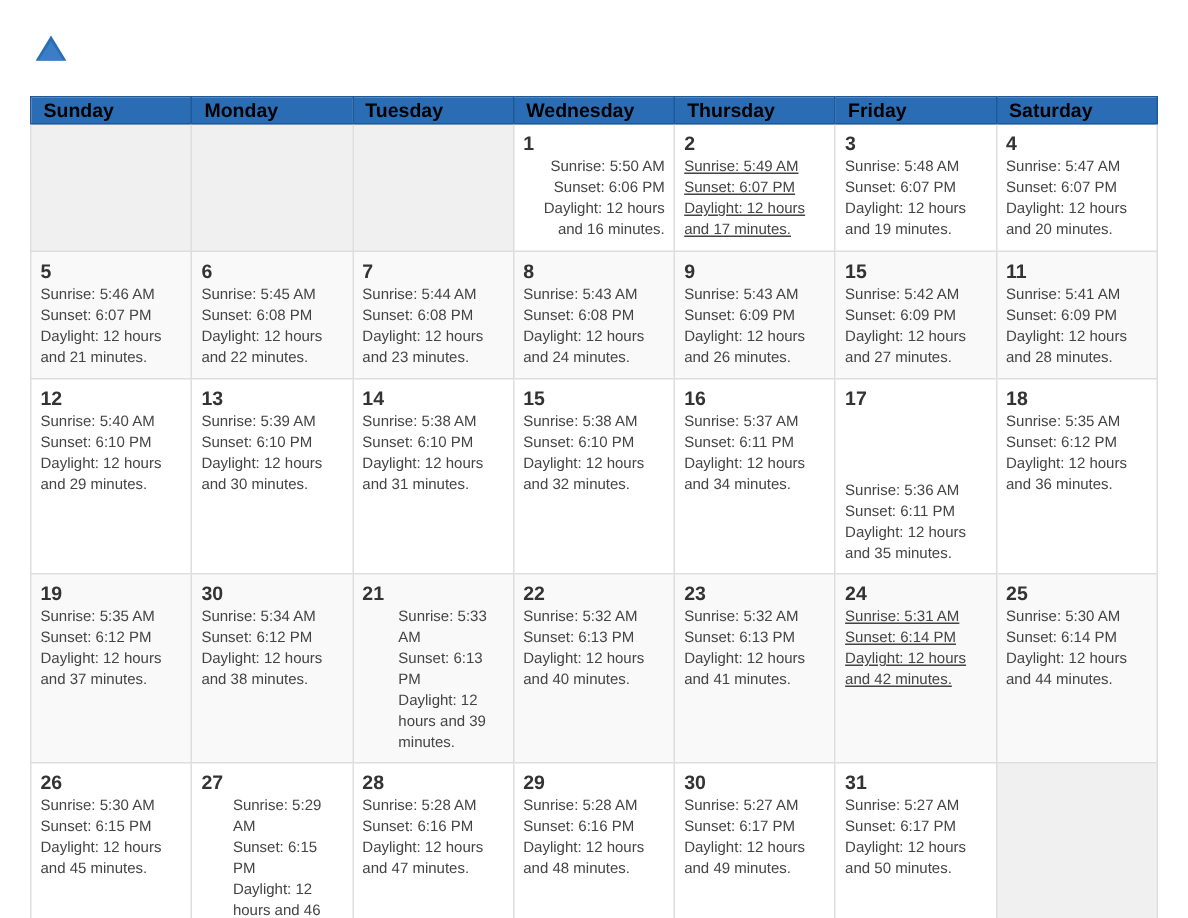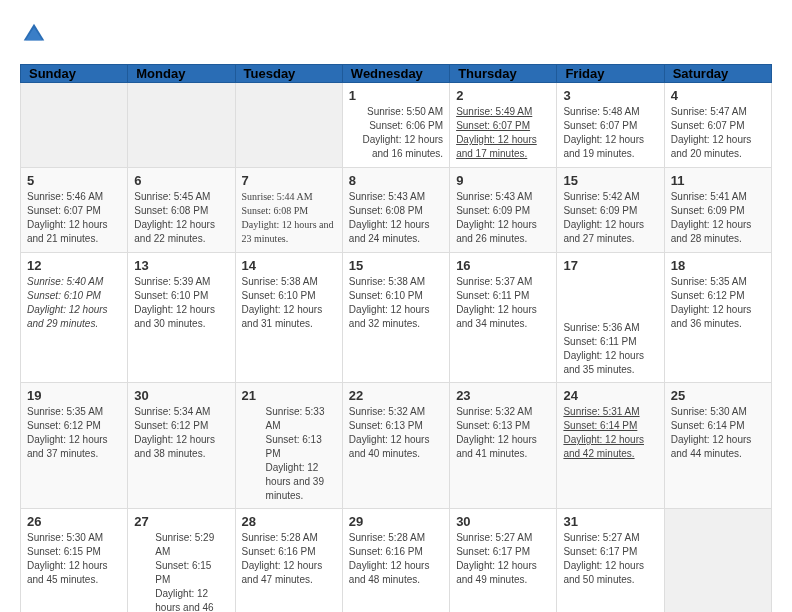--- a/index.html
+++ b/index.html
@@ -170,21 +170,21 @@
 Daylight: 12 hours and 21 minutes.</div>
         </td>
         <td>
           <span class="day-number">6</span>
           <div class="day-content" style="white-space: pre-line;">Sunrise: 5:45 AM
 Sunset: 6:08 PM
 Daylight: 12 hours and 22 minutes.</div>
         </td>
         <td>
           <span class="day-number">7</span>
-          <div class="day-content" style="white-space: pre-line; font-family: Liberation Serif, serif;">Sunrise: 5:44 AM
+          <div class="day-content" style="white-space: pre-line;">Sunrise: 5:44 AM
 Sunset: 6:08 PM
 Daylight: 12 hours and 23 minutes.</div>
         </td>
         <td>
           <span class="day-number">8</span>
           <div class="day-content" style="white-space: pre-line;">Sunrise: 5:43 AM
 Sunset: 6:08 PM
 Daylight: 12 hours and 24 minutes.</div>
         </td>
         <td>
@@ -202,21 +202,21 @@
         <td>
           <span class="day-number">11</span>
           <div class="day-content" style="white-space: pre-line;">Sunrise: 5:41 AM
 Sunset: 6:09 PM
 Daylight: 12 hours and 28 minutes.</div>
         </td>
       </tr>
       <tr>
         <td>
           <span class="day-number">12</span>
-          <div class="day-content" style="white-space: pre-line; font-style: italic;">Sunrise: 5:40 AM
+          <div class="day-content" style="white-space: pre-line;">Sunrise: 5:40 AM
 Sunset: 6:10 PM
 Daylight: 12 hours and 29 minutes.</div>
         </td>
         <td>
           <span class="day-number">13</span>
           <div class="day-content" style="white-space: pre-line;">Sunrise: 5:39 AM
 Sunset: 6:10 PM
 Daylight: 12 hours and 30 minutes.</div>
         </td>
         <td>

